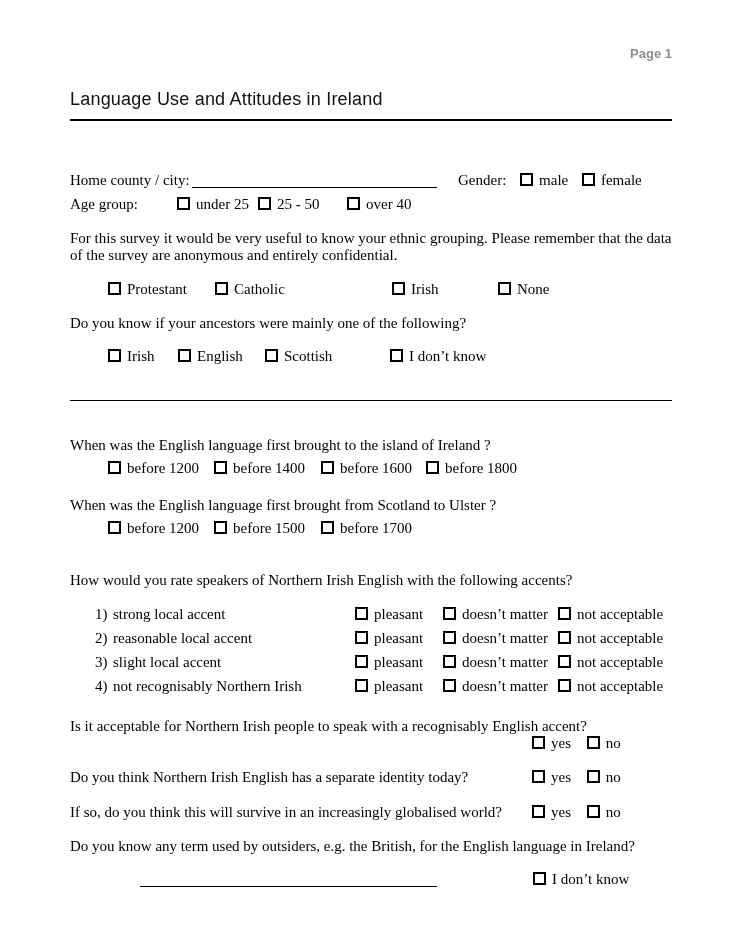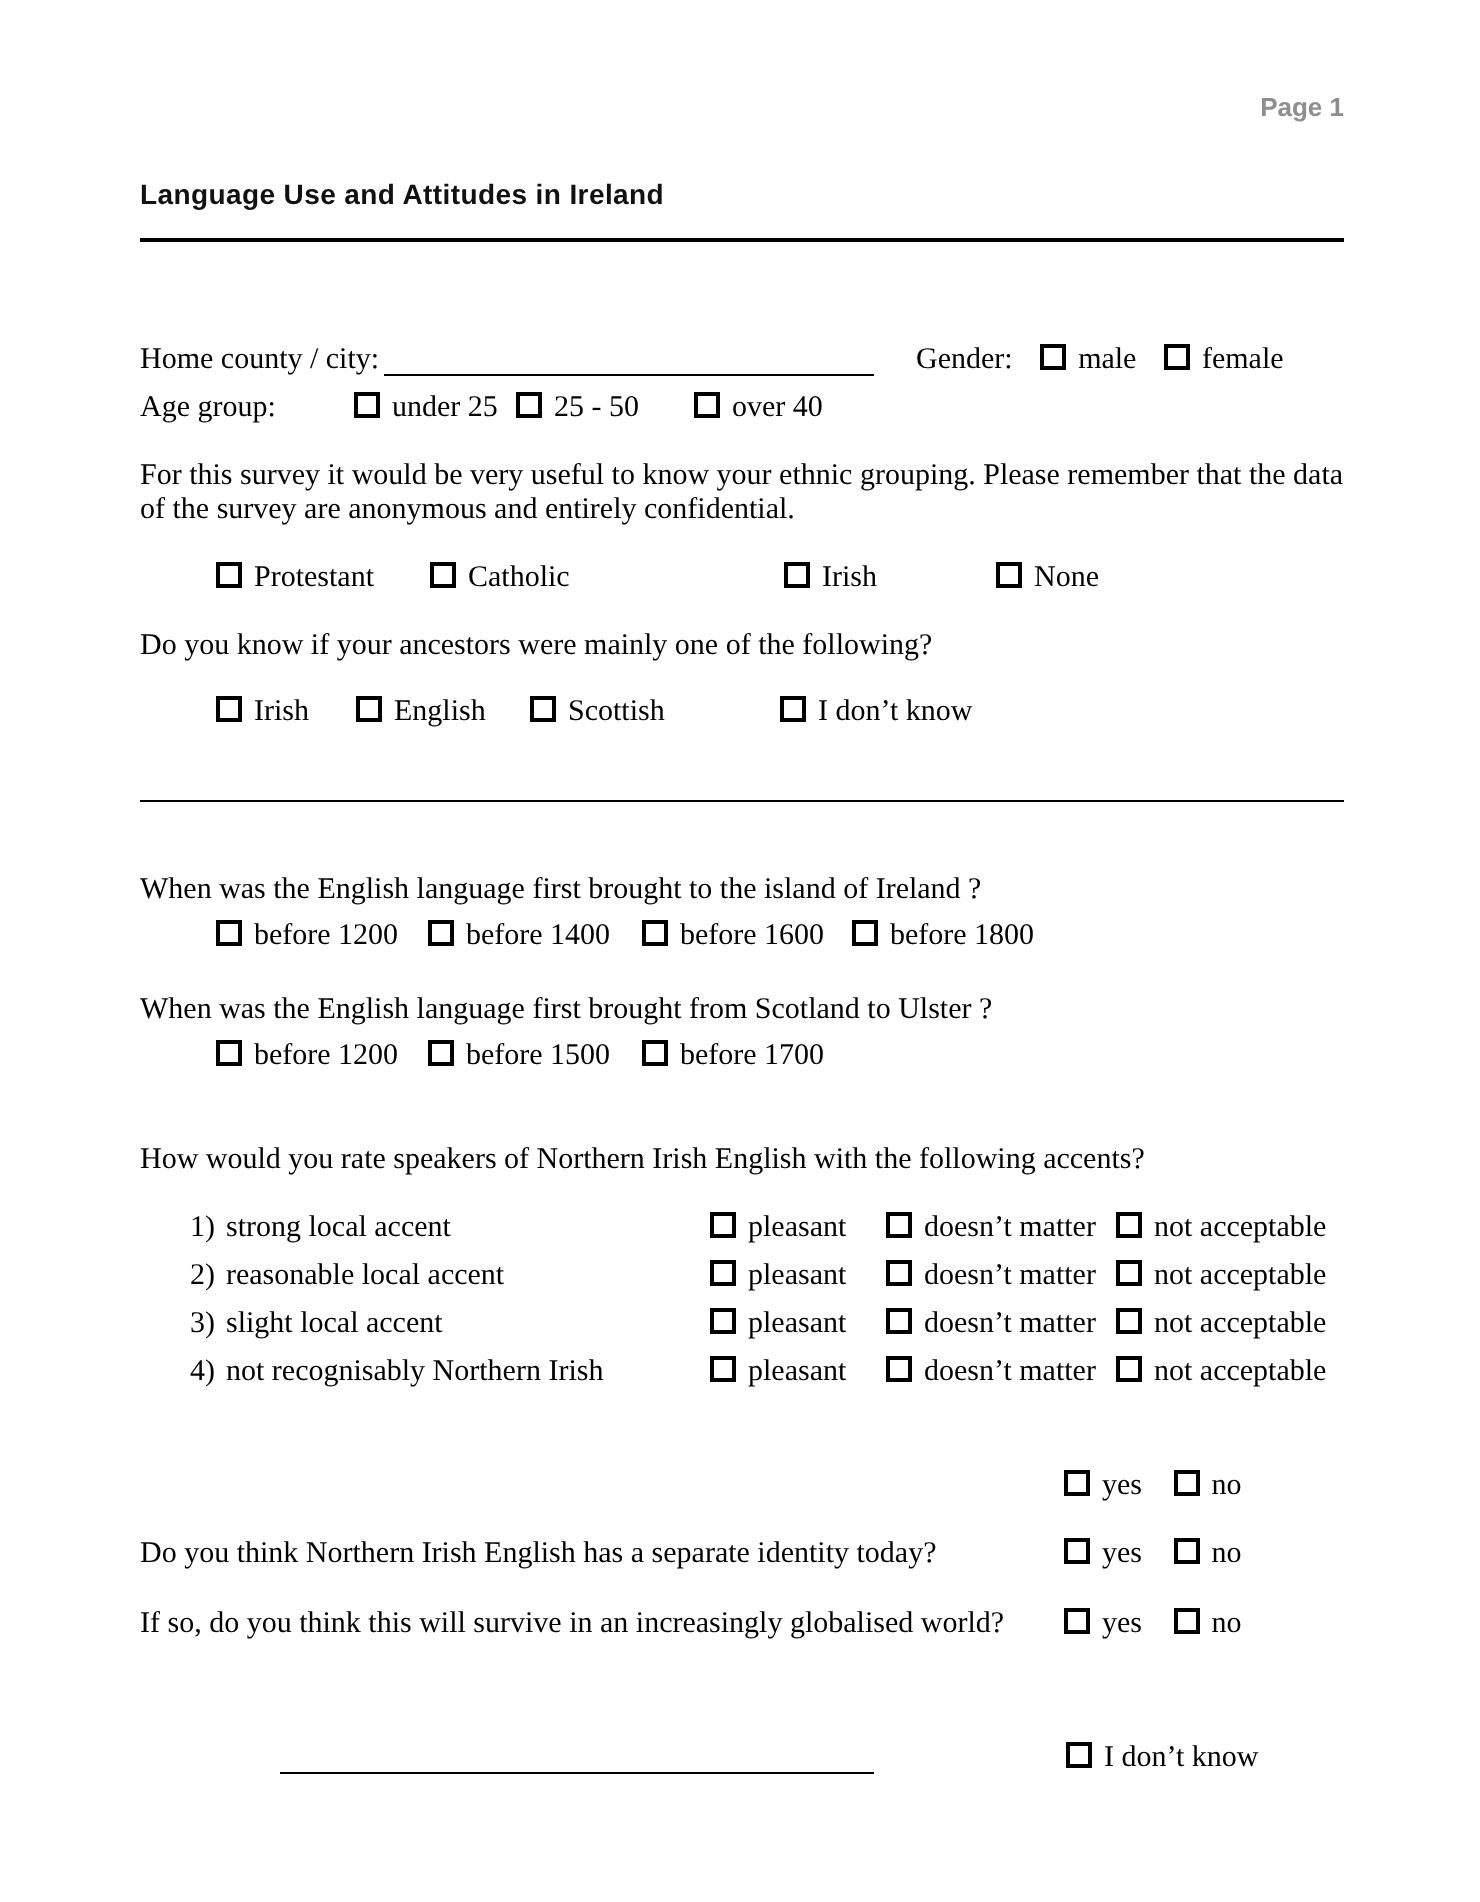--- a/index.html
+++ b/index.html
@@ -10,22 +10,22 @@
   }
   .line { position:absolute; left:70px; white-space:nowrap; height:17px; }
   .at   { position:absolute; top:0; white-space:nowrap; }
   .pageno {
     position:absolute; top:46px; right:68px;
     font-family:"Liberation Sans", sans-serif; font-weight:bold;
     font-size:13px; color:#8e8e8e;
   }
   .title {
     position:absolute; top:89px; left:70px;
-    font-family:"Liberation Sans", sans-serif; font-weight:bold;
-    font-size:14px; letter-spacing:0.2px; color:#111;
+    font-family:"Liberation Sans", sans-serif; font-weight:normal;
+    font-size:18px; letter-spacing:0.2px; color:#111;
   }
   .rule { position:absolute; left:70px; width:602px; background:#000; }
   .para { position:absolute; left:70px; width:604px; line-height:17px; white-space:normal; }
   .cb {
     display:inline-block; width:9px; height:9px; border:2px solid #000;
     margin-right:6px; vertical-align:-1px; background:#fff;
   }
   .opt { white-space:nowrap; }
   .blank { position:absolute; height:15px; border-bottom:1px solid #000; }
   .gender-label { margin-right:10px; }
@@ -117,20 +117,21 @@
     <span class="at opt" style="left:488px;"><span class="cb"></span><span>not acceptable</span></span>
   </div>
   <div class="line" style="top:678px;">
     <span class="at" style="left:25px;">4)</span>
     <span class="at" style="left:43px;">not recognisably Northern Irish</span>
     <span class="at opt" style="left:285px;"><span class="cb"></span><span>pleasant</span></span>
     <span class="at opt" style="left:373px;"><span class="cb"></span><span>doesn’t matter</span></span>
     <span class="at opt" style="left:488px;"><span class="cb"></span><span>not acceptable</span></span>
   </div>
 
+  <div class="line" style="top:718px;">Is it acceptable for Northern Irish people to speak with a recognisably English accent?</div>
   <div class="line yn" style="top:735px;">
     <span class="at" style="left:462px;">
       <span class="opt"><span class="cb"></span><span>yes</span></span>
       <span class="opt"><span class="cb"></span><span>no</span></span>
     </span>
   </div>
 
   <div class="line yn" style="top:769px;">
     <span class="qlabel">Do you think Northern Irish English has a separate identity today?</span>
     <span class="at" style="left:462px;">
@@ -140,18 +141,19 @@
   </div>
 
   <div class="line yn" style="top:804px;">
     <span class="qlabel">If so, do you think this will survive in an increasingly globalised world?</span>
     <span class="at" style="left:462px;">
       <span class="opt"><span class="cb"></span><span>yes</span></span>
       <span class="opt"><span class="cb"></span><span>no</span></span>
     </span>
   </div>
 
+  <div class="line" style="top:838px;">Do you know any term used by outsiders, e.g. the British, for the English language in Ireland?</div>
   <div class="line" style="top:871px;">
     <span class="blank" style="left:70px;top:0;width:297px;"></span>
     <span class="at opt" style="left:463px;"><span class="cb"></span><span>I don’t know</span></span>
   </div>
 
 </div>
 
 </body></html>

